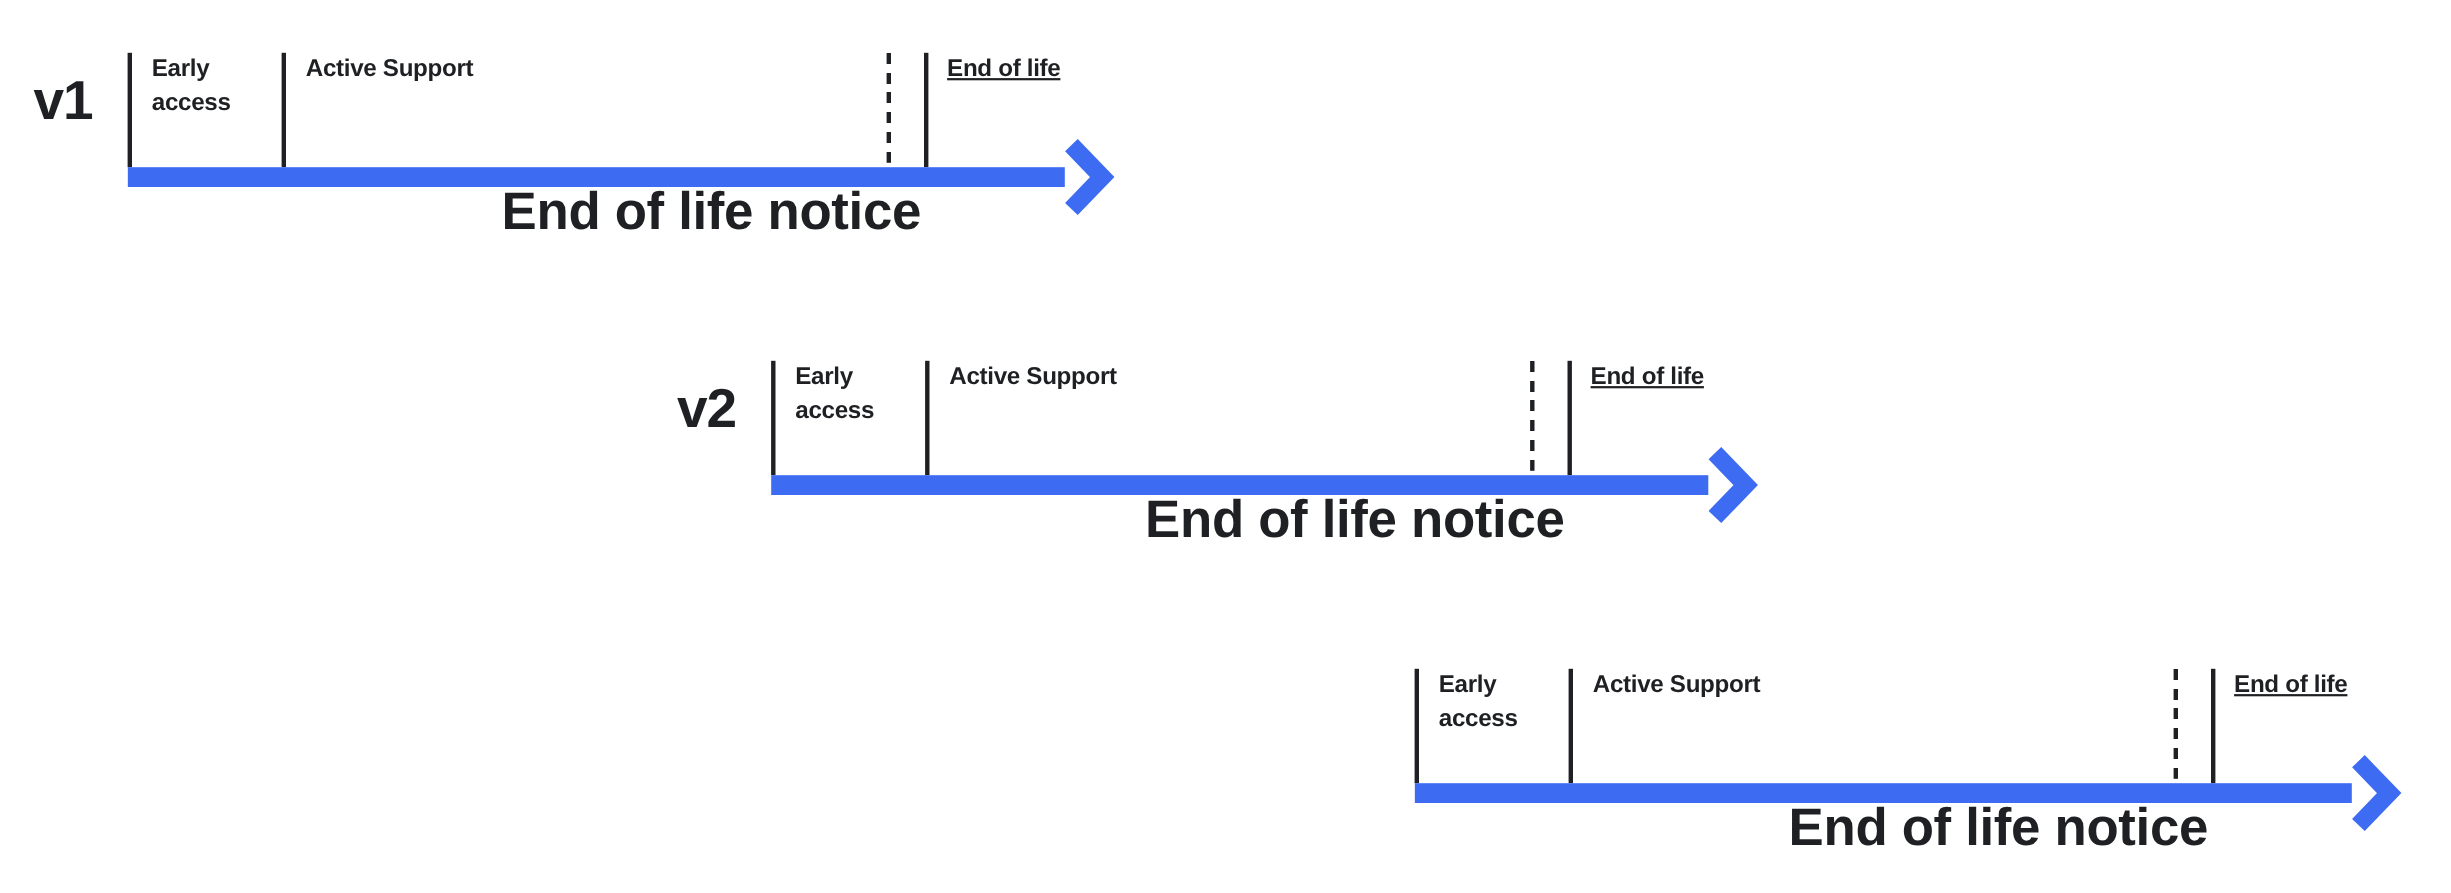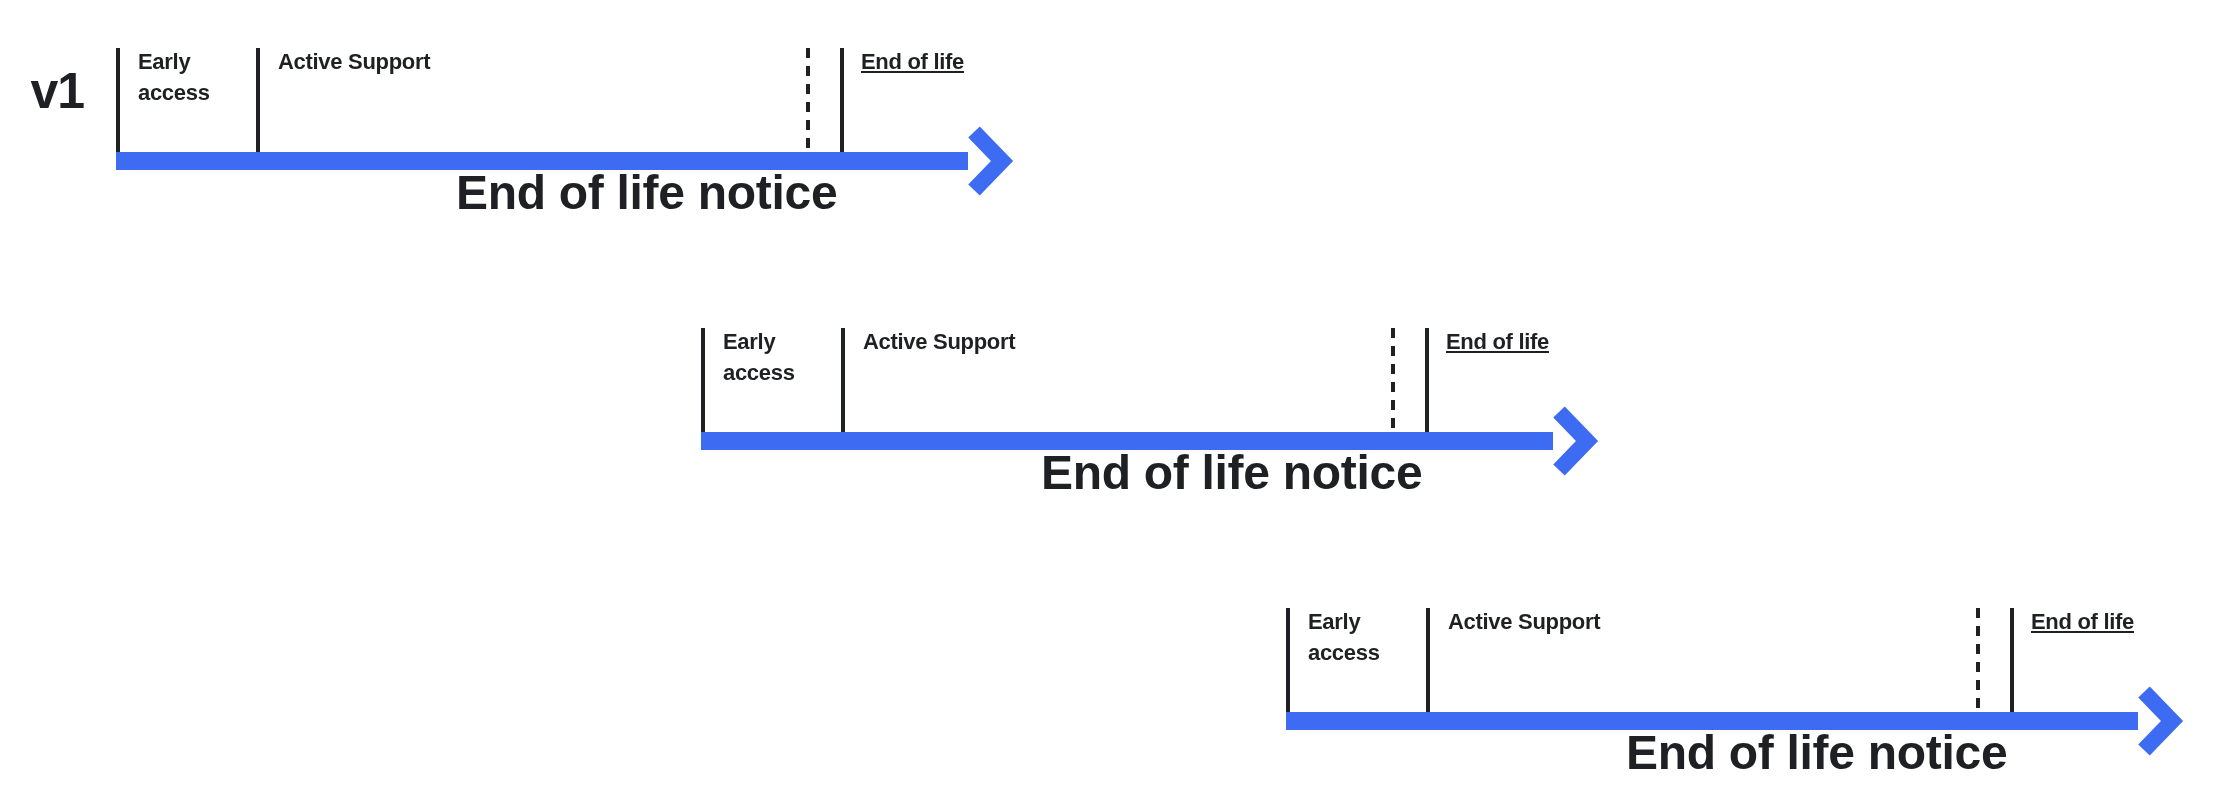--- a/index.html
+++ b/index.html
@@ -108,20 +108,21 @@
     <div class="phase-label active">Active Support</div>
     <div class="phase-label eol">End of life</div>
     <svg class="arrow-svg" width="910" height="90" viewBox="0 0 910 90">
       <rect x="0" y="34" width="852" height="18" fill="var(--blue)"></rect>
       <polyline points="858,14 886,43 858,72" fill="none" stroke="var(--blue)" stroke-width="16" stroke-linejoin="miter"></polyline>
     </svg>
     <div class="notice-label">End of life notice</div>
   </div>
 
   <div class="timeline t2">
+    <div class="version">v2</div>
     <div class="tick tick-start"></div>
     <div class="tick tick-active"></div>
     <div class="dashed-line"></div>
     <div class="tick tick-eol"></div>
     <div class="phase-label early">Early access</div>
     <div class="phase-label active">Active Support</div>
     <div class="phase-label eol">End of life</div>
     <svg class="arrow-svg" width="910" height="90" viewBox="0 0 910 90">
       <rect x="0" y="34" width="852" height="18" fill="var(--blue)"></rect>
       <polyline points="858,14 886,43 858,72" fill="none" stroke="var(--blue)" stroke-width="16" stroke-linejoin="miter"></polyline>

